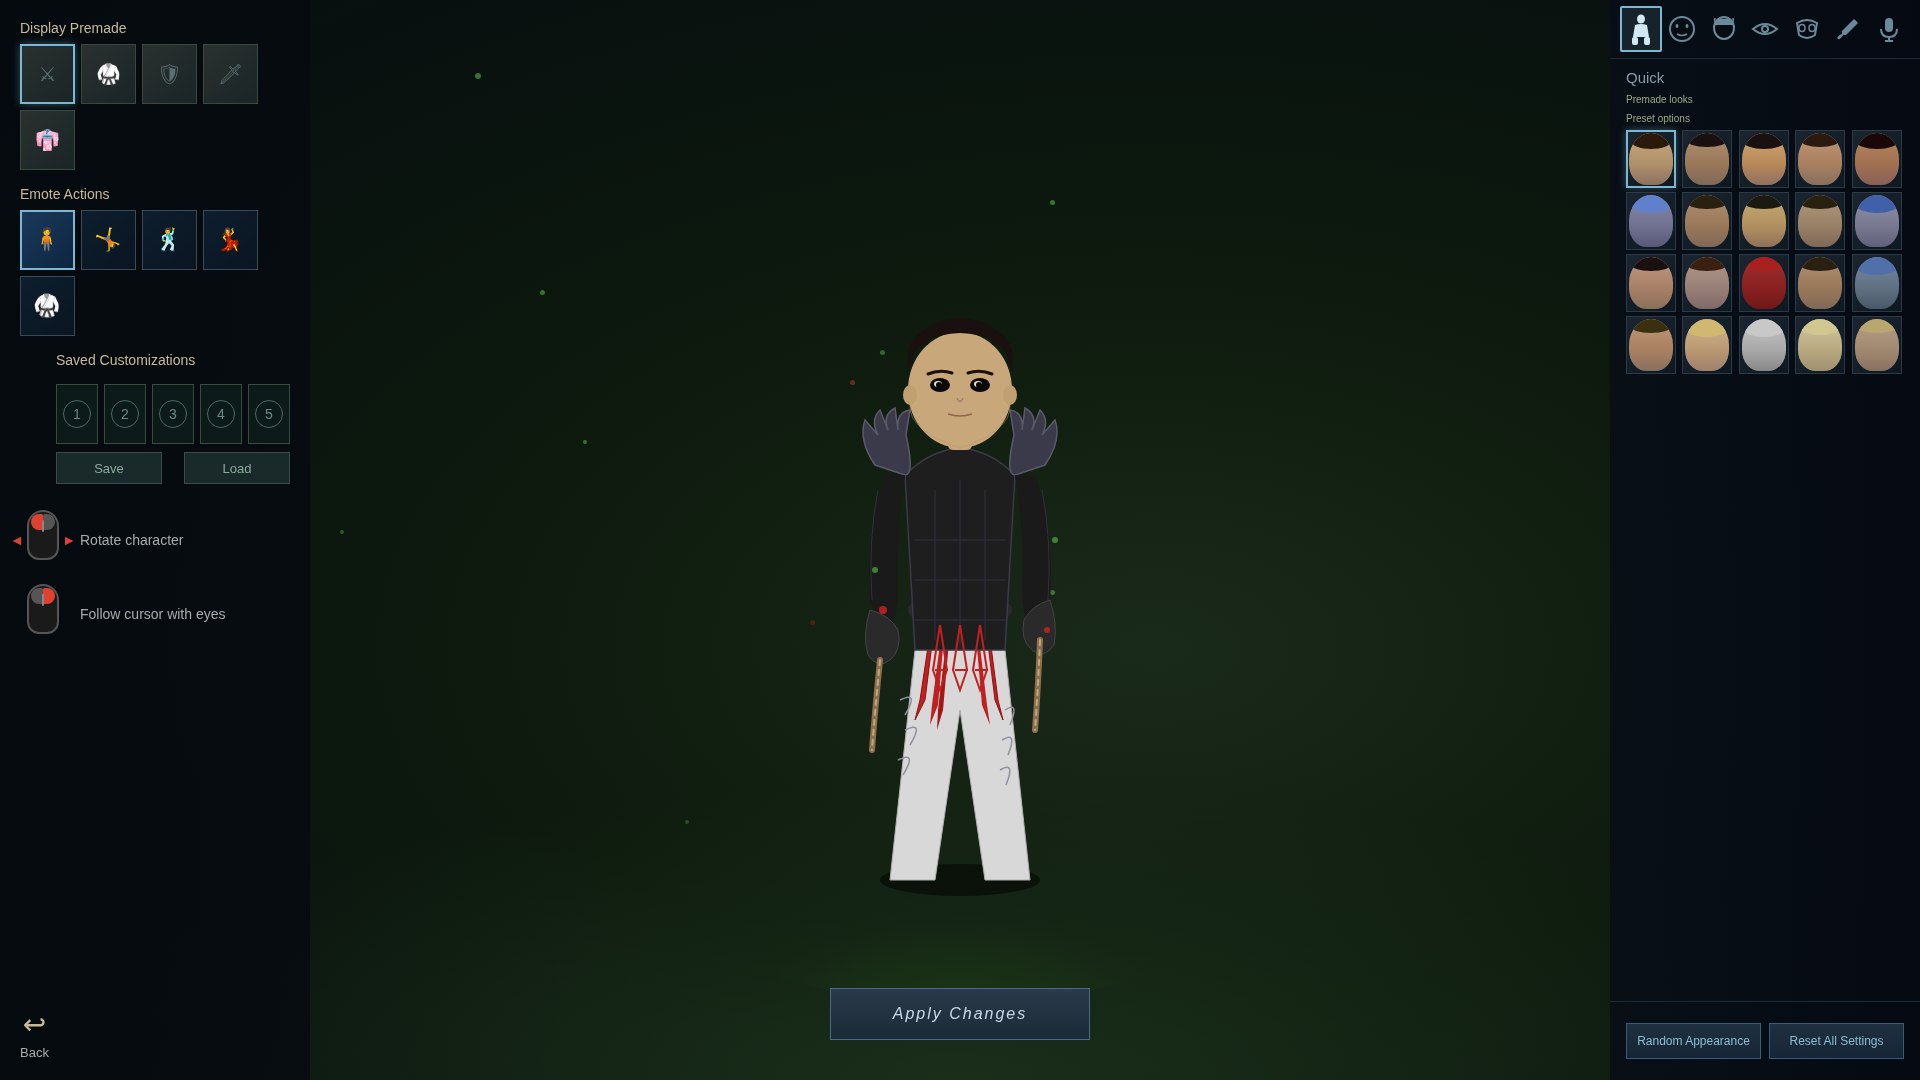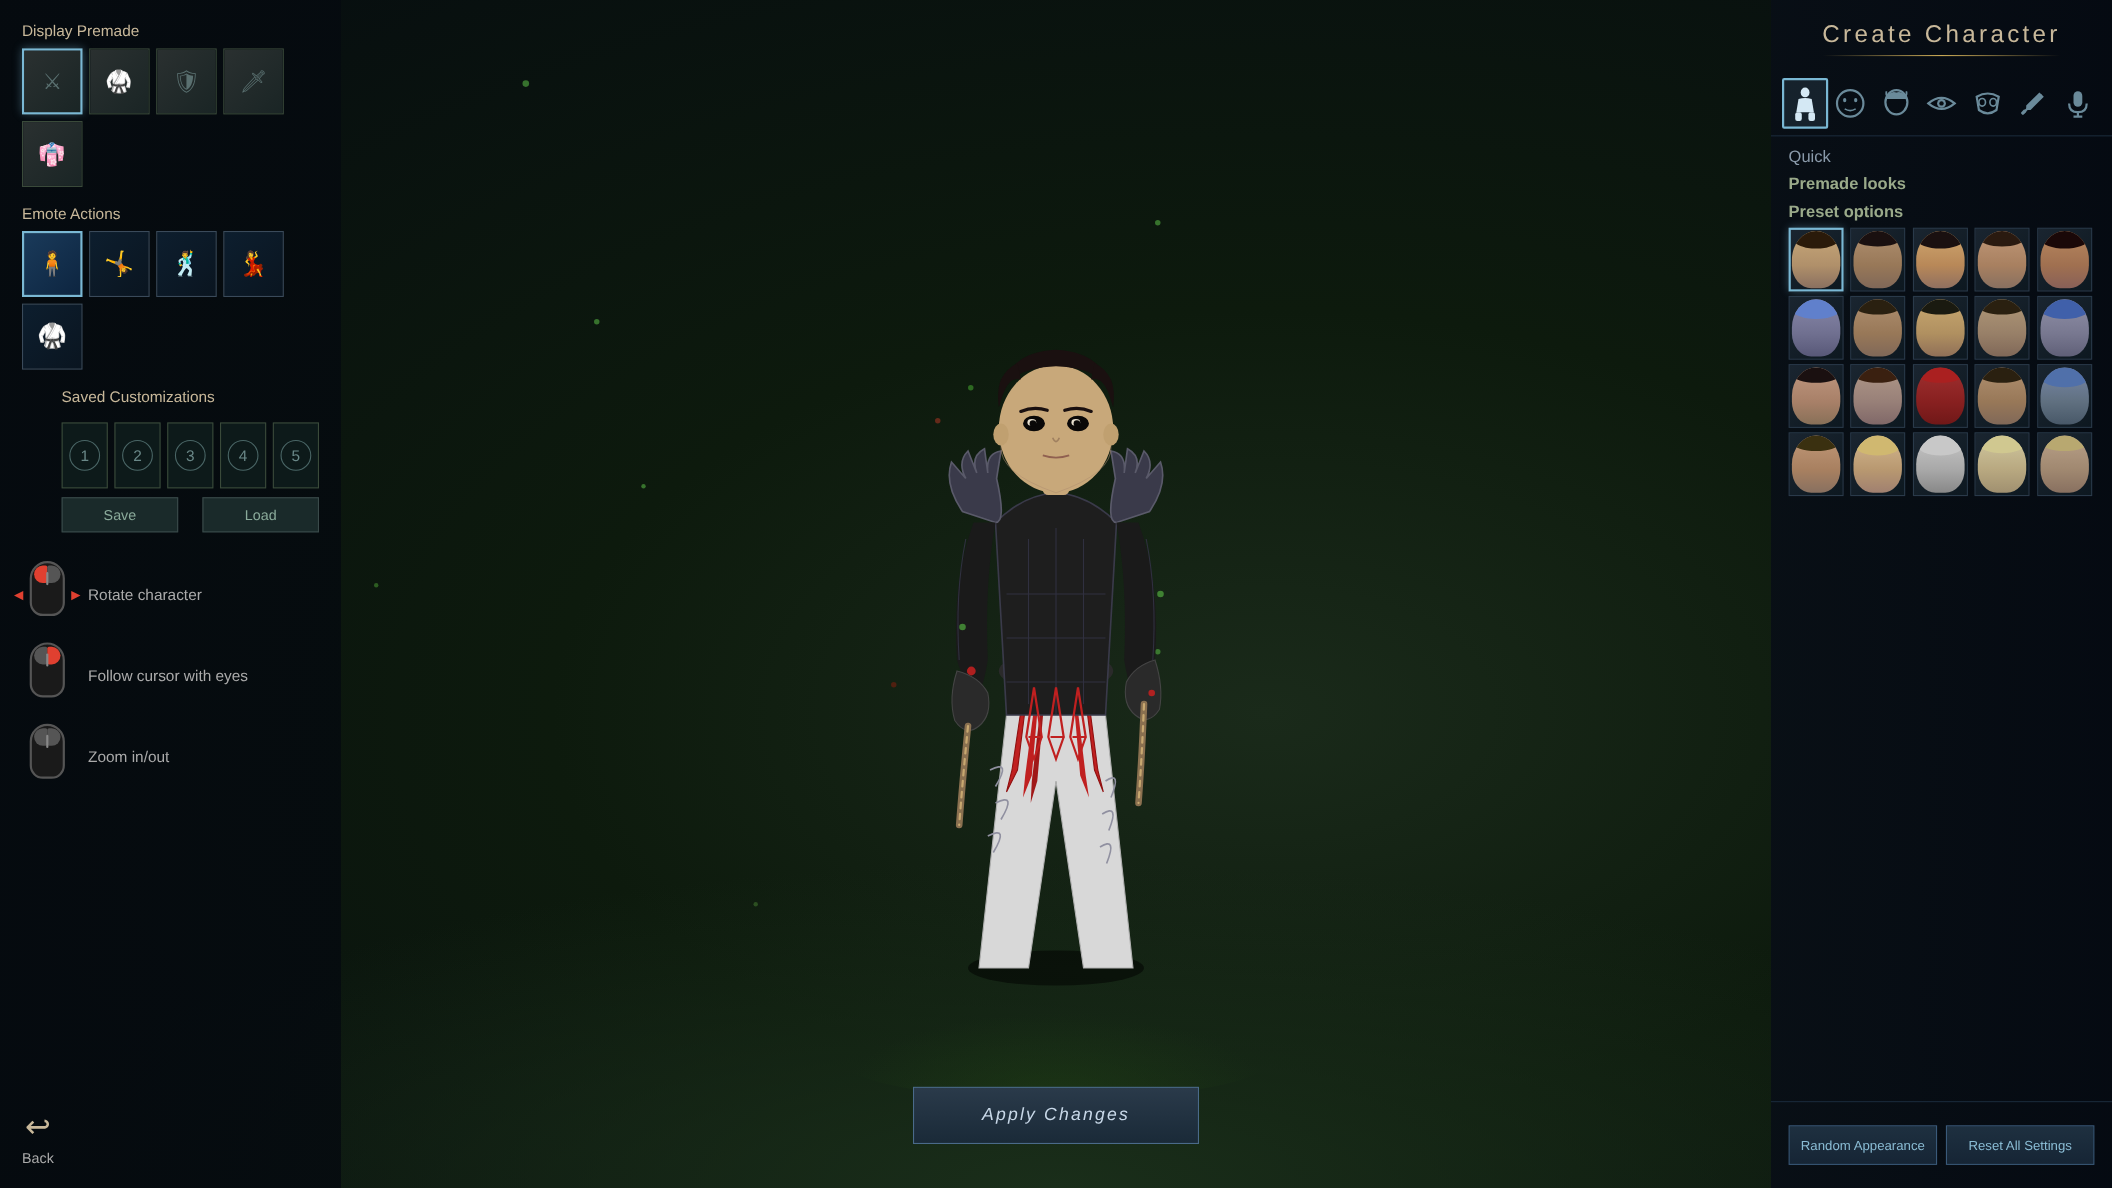--- a/index.html
+++ b/index.html
@@ -336,24 +336,23 @@
       overflow-y: auto;
     }
 
     .quick-label {
       font-size: 15px;
       color: #8a9aaa;
       margin-bottom: 4px;
     }
 
     .section-label {
-      font-size: 15px;
+      font-size: 10px;
       color: #9aaa8a;
       margin: 8px 0 6px;
-      font-weight: bold;
     }
 
     
     .preset-grid {
       display: grid;
       grid-template-columns: repeat(5, 1fr);
       gap: 4px;
       margin-bottom: 10px;
     }
 
@@ -599,46 +598,31 @@
         <div style="position:relative;width:46px;height:56px;">
           <div class="mouse-body" style="margin:0 auto;position:relative;">
             <div class="mouse-left-btn" style="background:#555;"></div>
             <div class="mouse-right-btn" style="background:#e04030;"></div>
           </div>
         </div>
       </div>
       <span class="hint-text">Follow cursor with eyes</span>
     </div>
 
-    <div class="mouse-hint">
-      <div class="mouse-icon">
-        <div style="position:relative;width:46px;height:56px;">
-          <div class="mouse-body" style="margin:0 auto;position:relative;">
-            <div class="mouse-left-btn" style="background:#555;"></div>
-            <div class="mouse-right-btn"></div>
-          </div>
-        </div>
-      </div>
-      <span class="hint-text">Zoom in/out</span>
-    </div>
   </div>
 
   <div class="back-btn">
     <span class="back-arrow">↩</span>
     <span>Back</span>
   </div>
 
 </div>
 
 <div class="right-panel">
 
-  <div class="panel-header">
-    <div class="panel-title">Create Character</div>
-    <div class="panel-divider"></div>
-  </div>
 
   <div class="tab-icons">
     <div class="tab-icon-btn active">
 
       <svg width="28" height="32" viewBox="0 0 28 32" fill="currentColor">
         <ellipse cx="14" cy="6" rx="4" ry="4.5"></ellipse>
         <path d="M8 12 Q14 10 20 12 L22 24 H6 Z"></path>
         <rect x="5" y="24" width="6" height="8" rx="2"></rect>
         <rect x="17" y="24" width="6" height="8" rx="2"></rect>
       </svg>

